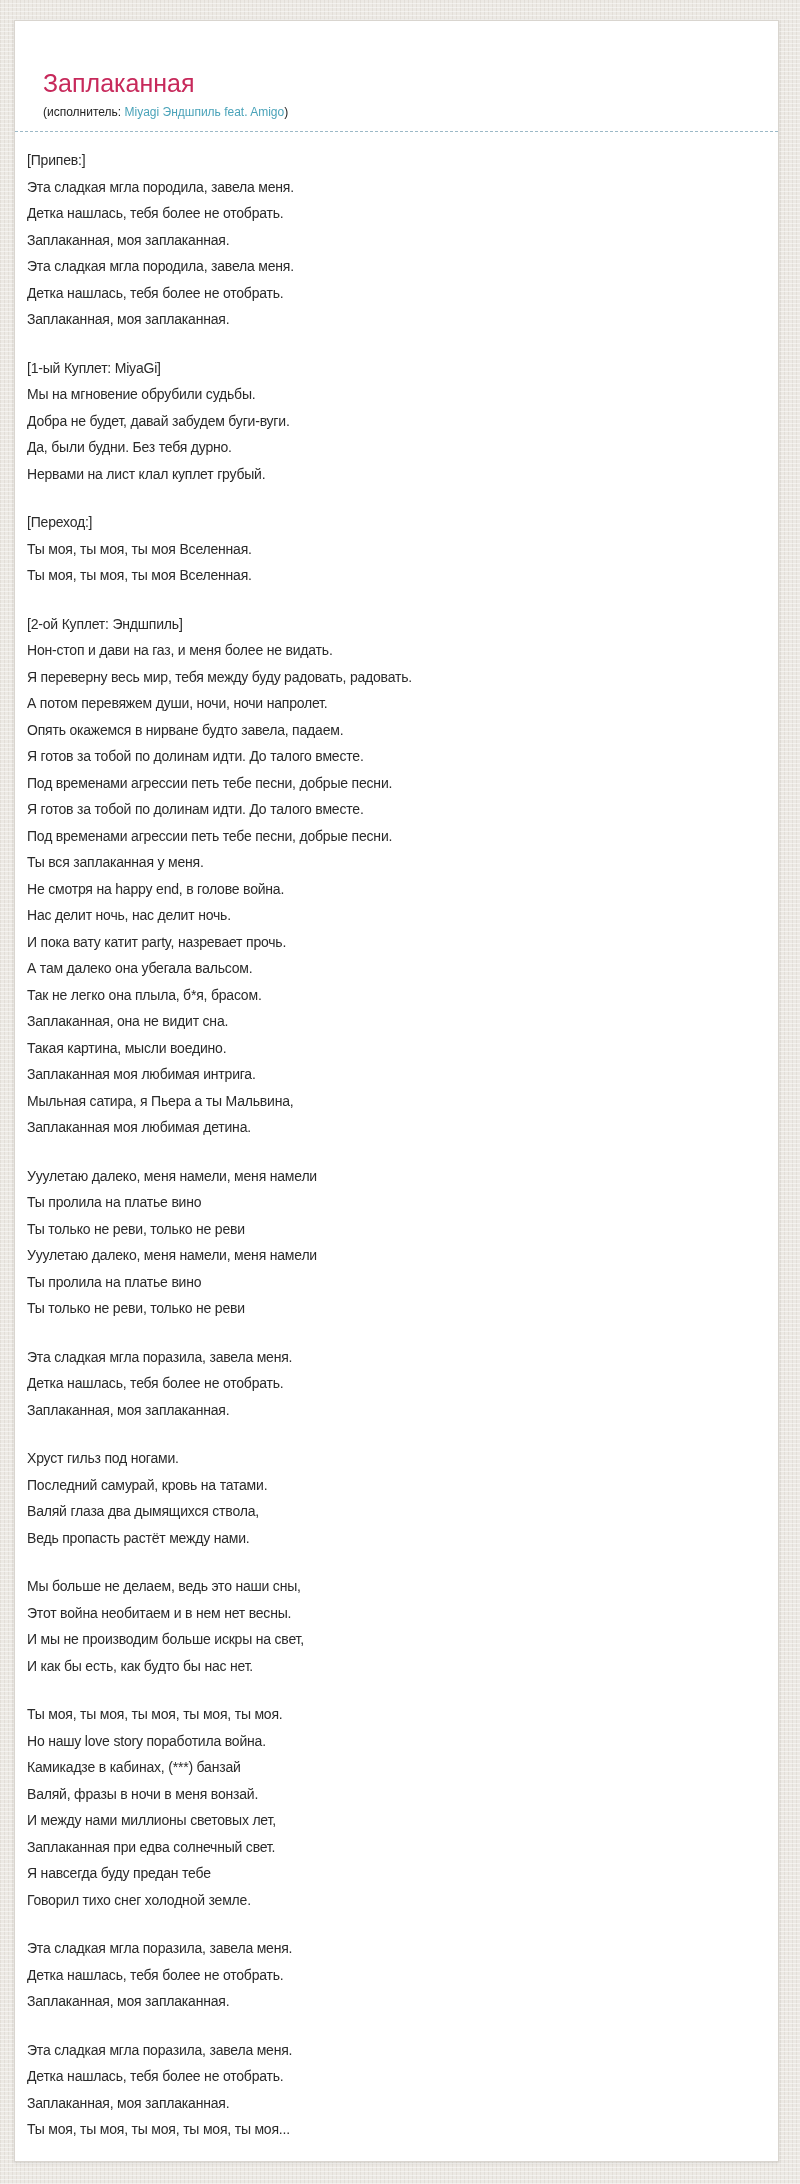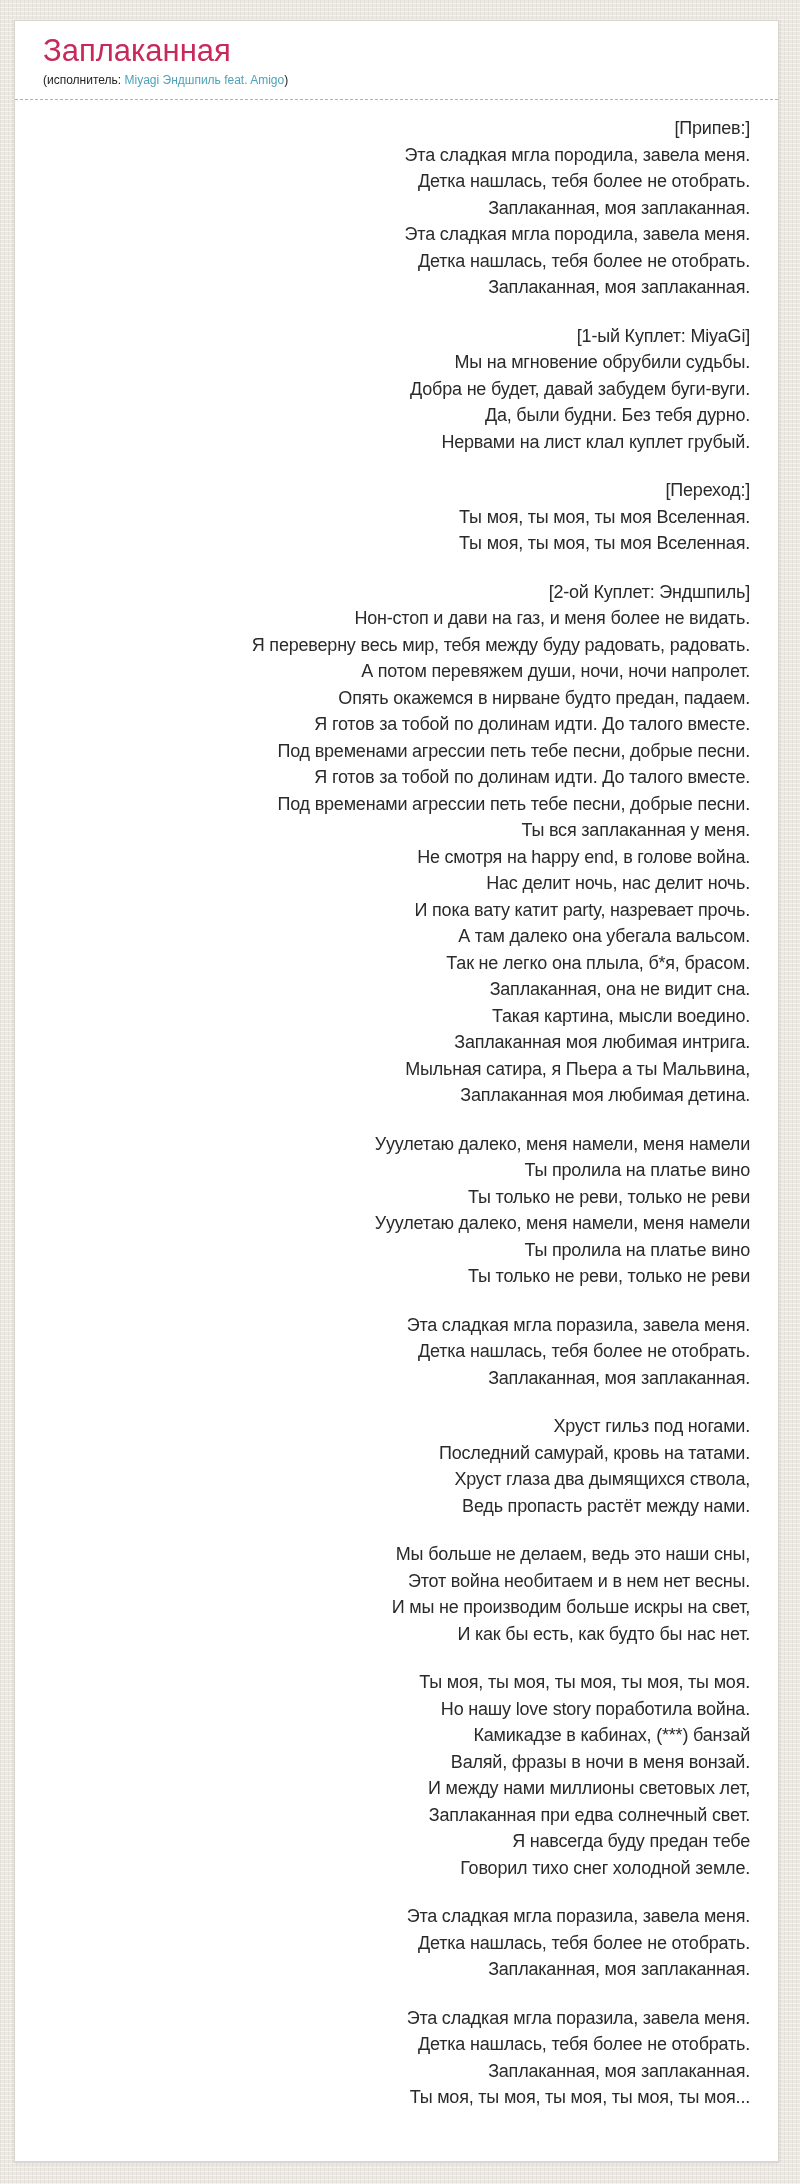--- a/index.html
+++ b/index.html
@@ -20,36 +20,36 @@
     position:absolute; left:14px; top:20px; width:765px; height:2142px;
     background:var(--card_bg);
     border:1px solid var(--card_border);
     box-shadow:0 1px 3px rgba(0,0,0,.10);
   }
   .header{
     padding:15px 28px 8px 28px;
     border-bottom:1px dashed var(--divider);
   }
   .title{
-    font-size:31px; line-height:30px; font-weight:normal;
+    font-size:25px; line-height:30px; font-weight:normal;
     color:var(--title);
+    margin-top:32px;
   }
   .subtitle{
     margin-top:3px;
     font-size:12px; line-height:22px; color:#222;
   }
   .artist-link{
     color:var(--link); text-decoration:none; cursor:pointer;
   }
   .lyrics{
     margin-top:15px;
-    padding:0 28px 20px 32px;
-    font-size:18px; line-height:26.5px; letter-spacing:-0.2px;
+    padding:0 28px 20px 12px;
+    font-size:14px; line-height:26.5px; letter-spacing:-0.2px;
     color:var(--text);
-    text-align:right;
   }
   .stanza:not(:last-child){margin-bottom:22px;}
   .line{white-space:nowrap;}
 </style>
 </head>
 <body>
 
 <div class="card">
   <div class="header">
     <h1 class="title">Заплаканная</h1>
@@ -75,21 +75,21 @@
       <div class="stanza">
         <div class="line">[Переход:]</div>
         <div class="line">Ты моя, ты моя, ты моя Вселенная.</div>
         <div class="line">Ты моя, ты моя, ты моя Вселенная.</div>
       </div>
       <div class="stanza">
         <div class="line">[2-ой Куплет: Эндшпиль]</div>
         <div class="line">Нон-стоп и дави на газ, и меня более не видать.</div>
         <div class="line">Я переверну весь мир, тебя между буду радовать, радовать.</div>
         <div class="line">А потом перевяжем души, ночи, ночи напролет.</div>
-        <div class="line">Опять окажемся в нирване будто предан, падаем.</div>
+        <div class="line">Опять окажемся в нирване будто завела, падаем.</div>
         <div class="line">Я готов за тобой по долинам идти. До талого вместе.</div>
         <div class="line">Под временами агрессии петь тебе песни, добрые песни.</div>
         <div class="line">Я готов за тобой по долинам идти. До талого вместе.</div>
         <div class="line">Под временами агрессии петь тебе песни, добрые песни.</div>
         <div class="line">Ты вся заплаканная у меня.</div>
         <div class="line">Не смотря на happy end, в голове война.</div>
         <div class="line">Нас делит ночь, нас делит ночь.</div>
         <div class="line">И пока вату катит party, назревает прочь.</div>
         <div class="line">А там далеко она убегала вальсом.</div>
         <div class="line">Так не легко она плыла, б*я, брасом.</div>
@@ -108,21 +108,21 @@
         <div class="line">Ты только не реви, только не реви</div>
       </div>
       <div class="stanza">
         <div class="line">Эта сладкая мгла поразила, завела меня.</div>
         <div class="line">Детка нашлась, тебя более не отобрать.</div>
         <div class="line">Заплаканная, моя заплаканная.</div>
       </div>
       <div class="stanza">
         <div class="line">Хруст гильз под ногами.</div>
         <div class="line">Последний самурай, кровь на татами.</div>
-        <div class="line">Хруст глаза два дымящихся ствола,</div>
+        <div class="line">Валяй глаза два дымящихся ствола,</div>
         <div class="line">Ведь пропасть растёт между нами.</div>
       </div>
       <div class="stanza">
         <div class="line">Мы больше не делаем, ведь это наши сны,</div>
         <div class="line">Этот война необитаем и в нем нет весны.</div>
         <div class="line">И мы не производим больше искры на свет,</div>
         <div class="line">И как бы есть, как будто бы нас нет.</div>
       </div>
       <div class="stanza">
         <div class="line">Ты моя, ты моя, ты моя, ты моя, ты моя.</div>

